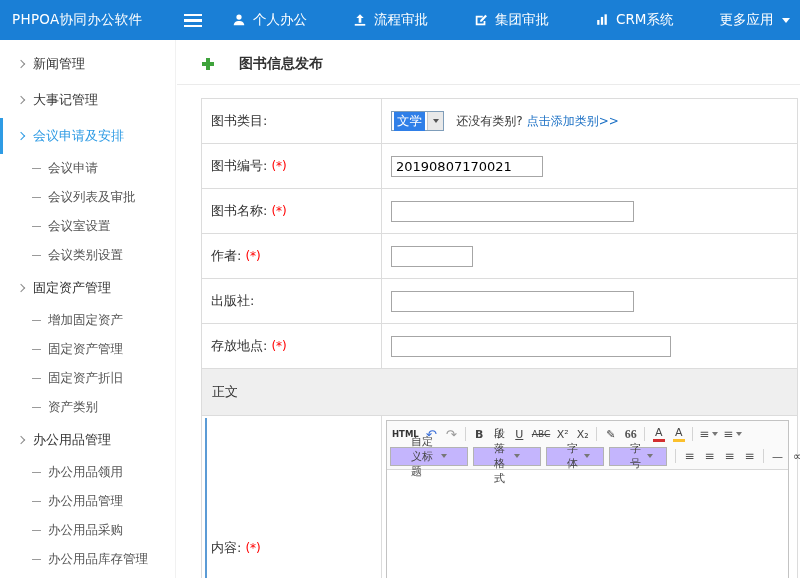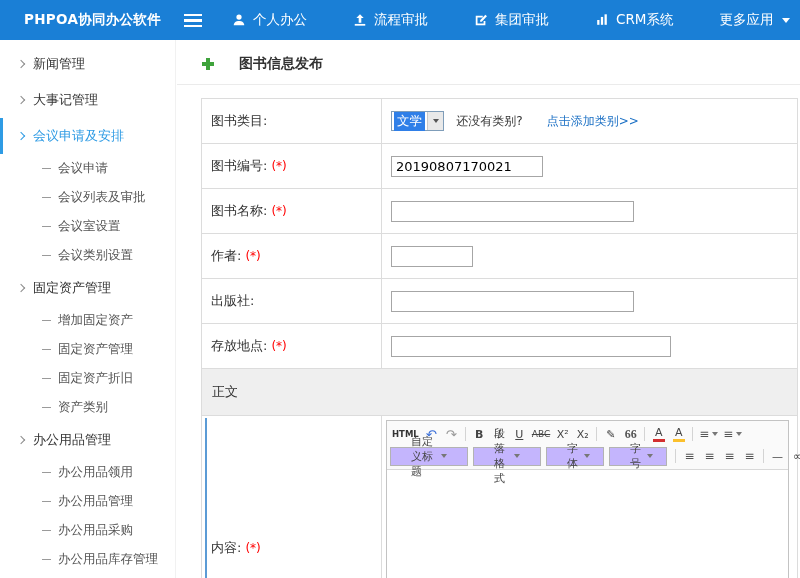--- a/index.html
+++ b/index.html
@@ -1,34 +1,34 @@
 <!DOCTYPE html>
 <html><head>
 <meta charset="utf-8">
 <style>
 *{margin:0;padding:0;box-sizing:border-box;}
 html,body{width:800px;height:578px;}
 body{font-family:"DejaVu Sans","Liberation Sans",sans-serif;background:#fff;overflow:hidden;position:relative;font-size:13px;color:#333;}
 
 
 .topbar{position:absolute;top:0;left:0;width:800px;height:40px;background:#1a7fd6;display:flex;align-items:center;color:#fff;z-index:5;}
-.logo{width:176px;padding-left:24px;font-size:13.5px;font-weight:bold;letter-spacing:.3px;white-space:nowrap;}
+.logo{width:176px;padding-left:12px;font-size:13.5px;font-weight:normal;letter-spacing:.3px;white-space:nowrap;}
 .hamburger{width:18px;height:13px;background:repeating-linear-gradient(180deg,#fff 0 2.4px,transparent 2.4px 5.4px);margin:0 30px 0 8px;cursor:pointer;flex:none;}
 .topnav{display:flex;gap:46px;font-size:13.5px;}
 .nav-item{display:flex;align-items:center;gap:7px;cursor:pointer;white-space:nowrap;}
 .nav-item svg{display:block;}
 .caret-down{width:0;height:0;border-left:4px solid transparent;border-right:4px solid transparent;border-top:5px solid #fff;margin-left:2px;}
 
 
 .sidebar{position:absolute;top:40px;left:0;width:176px;bottom:0;background:#fff;border-right:1px solid #f1f1f1;padding-top:6px;overflow:hidden;}
 .side-group{display:flex;align-items:center;gap:9px;padding:9px 0 9px 15px;font-size:13px;color:#333;cursor:pointer;border-left:3px solid transparent;}
 .side-group.active{color:#2e9be4;border-left-color:#2e9be4;}
 .chev{width:6px;height:6px;border-top:1px solid #8a8a8a;border-right:1px solid #8a8a8a;transform:rotate(45deg);flex:none;}
 .side-group.active .chev{border-color:#2e9be4;}
-.side-child{display:flex;align-items:center;gap:7px;padding:6px 0 6px 42px;font-size:12.5px;color:#555;cursor:pointer;}
+.side-child{display:flex;align-items:center;gap:7px;padding:6px 0 6px 32px;font-size:12.5px;color:#555;cursor:pointer;}
 .dash{width:9px;height:1px;background:#9a9a9a;flex:none;}
 
 
 .main{position:absolute;top:40px;left:177px;right:0;bottom:0;overflow:hidden;background:#fff;}
 .title-bar{display:flex;align-items:center;gap:8px;padding:15px 0 11px 25px;border-bottom:1px solid #ebebeb;}
 .plus-icon{width:12px;height:12px;flex:none;background:linear-gradient(#3fa33c,#3fa33c) center/12px 4px no-repeat,linear-gradient(#3fa33c,#3fa33c) center/4px 12px no-repeat;}
 .page-title{font-size:14px;font-weight:bold;color:#333;margin-left:17px;}
 
 .form-table{border-collapse:collapse;margin:13px 0 0 24px;width:597px;table-layout:fixed;}
 .form-table td{border:1px solid #dcdcdc;padding:5px 9px;vertical-align:middle;background:#fff;}
@@ -36,21 +36,21 @@
 .req{color:#ff0000;margin-left:4px;font-size:12px;}
 .txt{border:1px solid #a6a6a6;height:21px;font-size:13px;padding:1px 4px;font-family:inherit;background:#fff;}
 .w-code{width:152px}.w-name{width:243px}.w-auth{width:82px}.w-pub{width:243px}.w-loc{width:280px}.w-qty{width:58px}
 .section-row td{background:#efefef;padding:14px 10px;font-size:13px;color:#333;}
 
 .select-box{display:inline-flex;align-items:center;border:1px solid #7f9db9;height:20px;background:#fff;cursor:pointer;vertical-align:middle;}
 .select-val{background:#2f7fe8;color:#fff;font-size:12.5px;padding:1px 3px;margin:1px 1px 1px 2px;white-space:nowrap;}
 .select-arrow{width:16px;height:18px;background:#e9e9e9;border-left:1px solid #c9c9c9;display:flex;align-items:center;justify-content:center;margin-left:1px;}
 .caret-g{width:0;height:0;border-left:3.5px solid transparent;border-right:3.5px solid transparent;border-top:4.5px solid #555;}
 .hint{font-size:12px;color:#333;margin-left:8px;}
-.add-link{font-size:12px;color:#1a6fc4;margin-left:20px;cursor:pointer;}
+.add-link{font-size:12px;color:#1a6fc4;margin-left:0;cursor:pointer;}
 .qty-hint{font-size:12px;color:#555;margin-left:10px;}
 
 td.content-lbl{position:relative;height:245px;}
 .row-accent{position:absolute;left:3px;top:2px;bottom:2px;width:2px;background:#5b9bd5;}
 td.content-cell{padding:4px;vertical-align:top;}
 
 
 .editor{width:403px;border:1px solid #c3c3c3;background:#fff;}
 .toolbar{background:#fafafa;border-bottom:1px solid #d8d8d8;padding:2px 3px;}
 .tb-row{display:flex;align-items:center;height:22px;gap:1px;}

